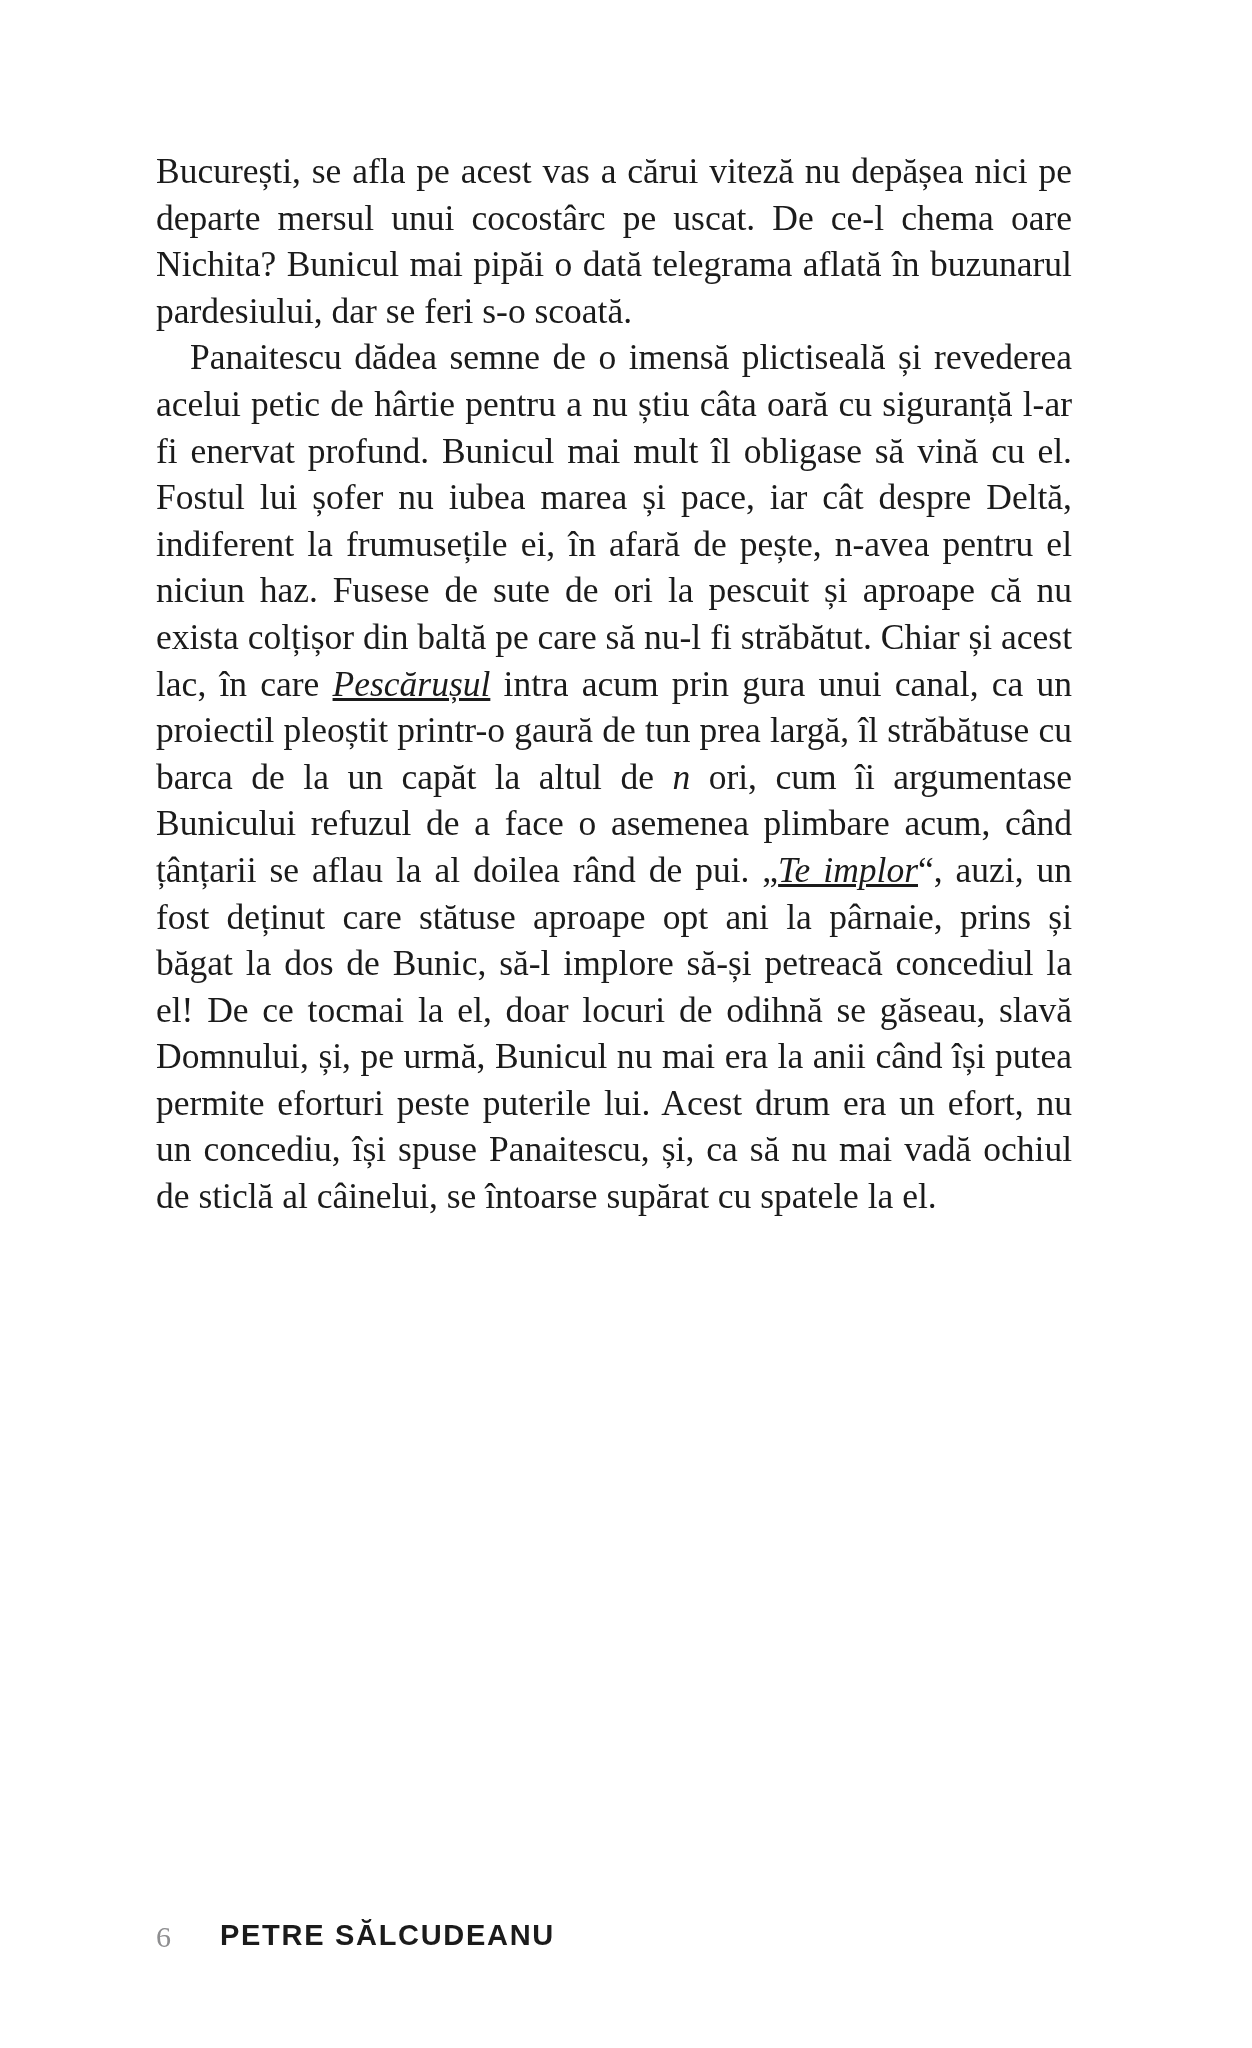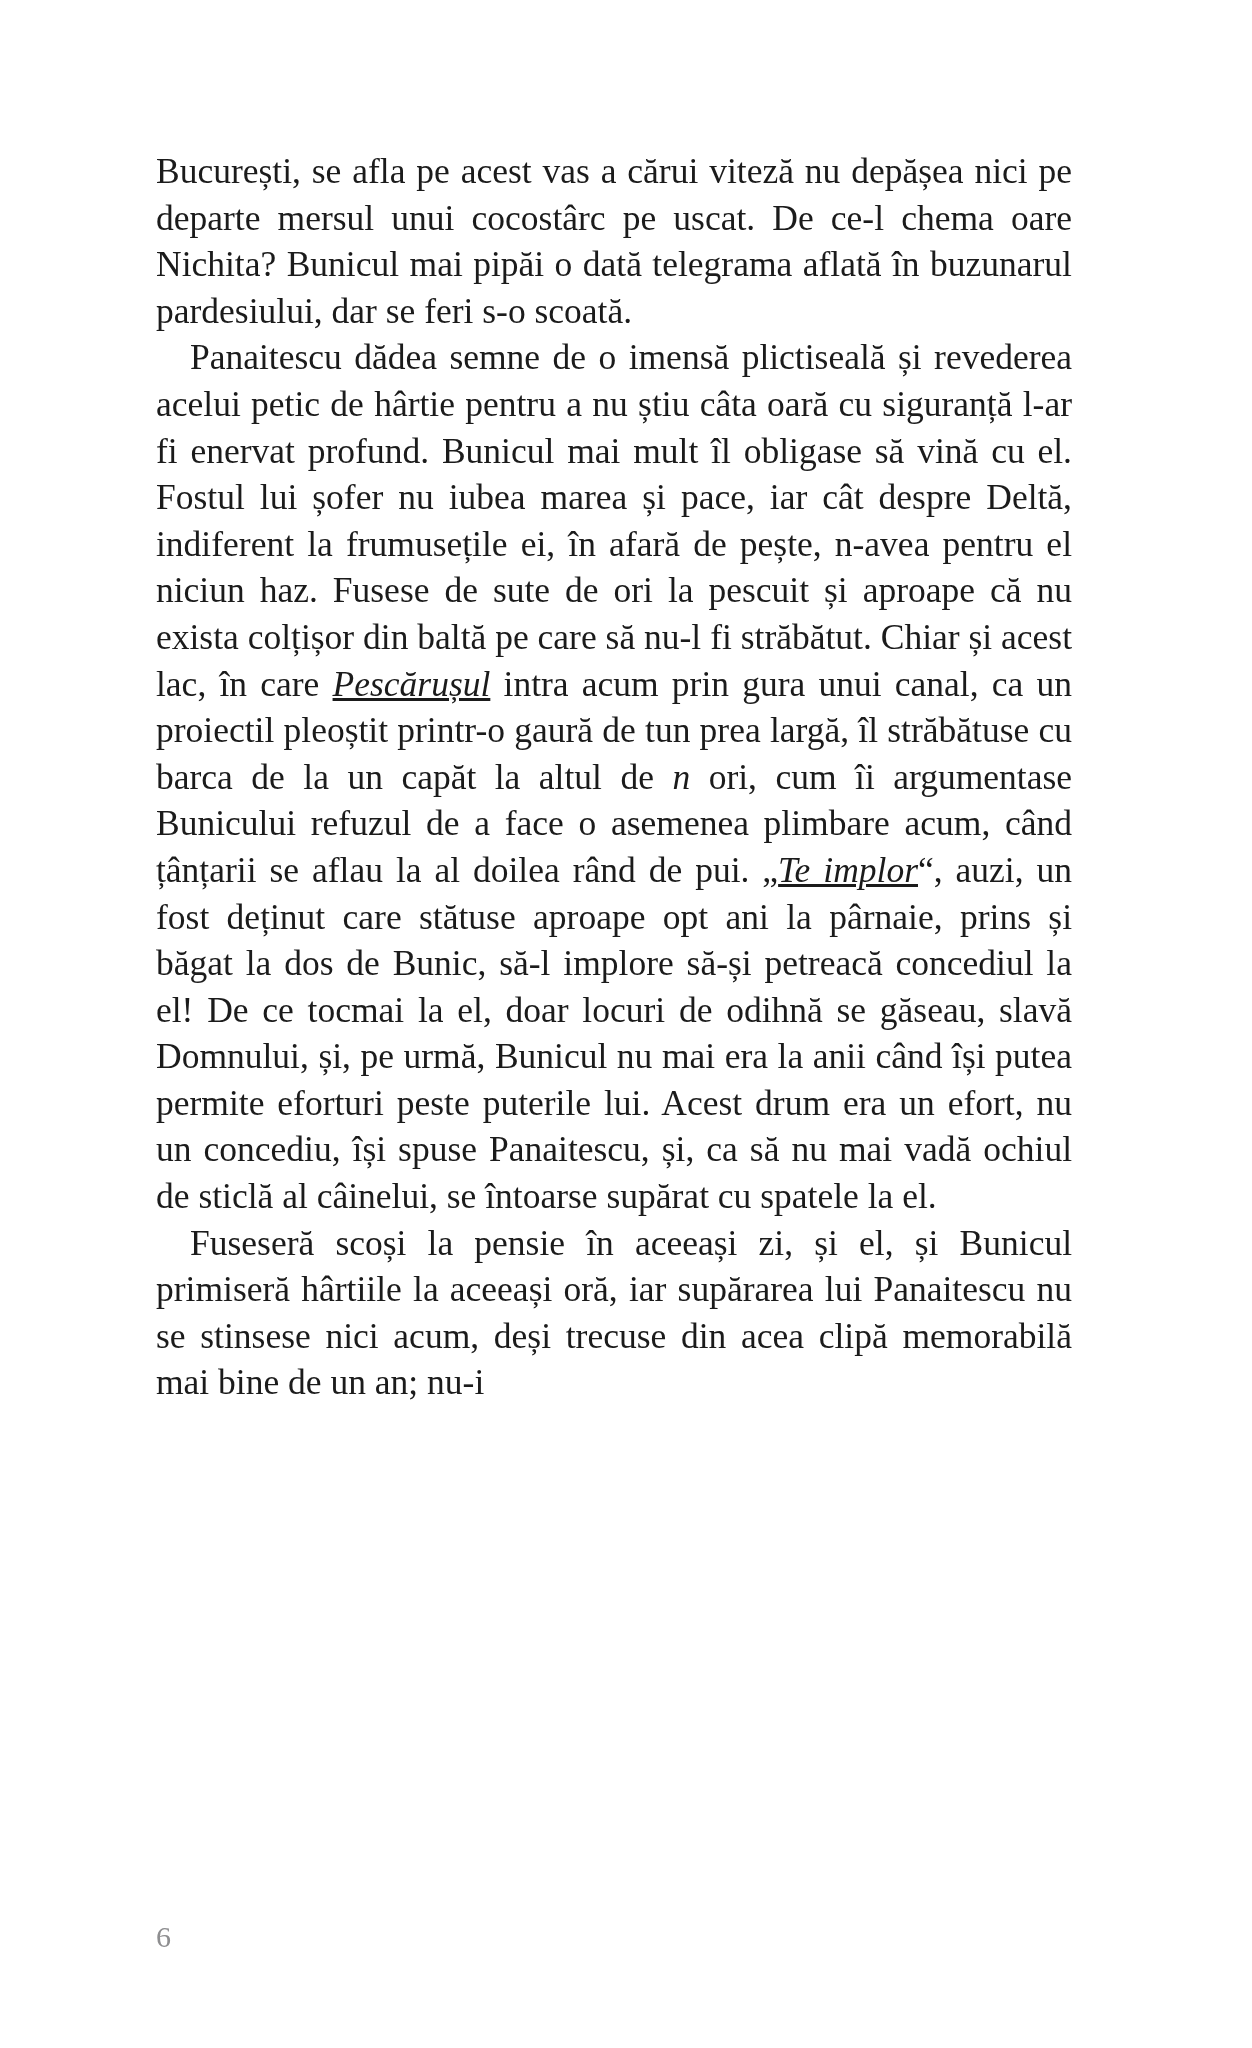--- a/index.html
+++ b/index.html
@@ -96,21 +96,21 @@
 <body>
 
 <div class="page">
 
   <div class="text-block">
 
     <p class="para cont">București, se afla pe acest vas a cărui viteză nu depășea nici pe departe mersul unui cocostârc pe uscat. De ce-l chema oare Nichita? Bunicul mai pipăi o dată telegrama aflată în buzunarul pardesiului, dar se feri s-o scoată.</p>
 
     <p class="para"><span>Panaitescu dădea semne de o imensă plictiseală și revederea acelui petic de hârtie pentru a nu știu câta oară cu siguranță l-ar fi enervat profund. Bunicul mai mult îl obligase să vină cu el. Fostul lui șofer nu iubea marea și pace, iar cât despre Deltă, indiferent la frumusețile ei, în afară de pește, n-avea pentru el niciun haz. Fusese de sute de ori la pescuit și aproape că nu exista colțișor din baltă pe care să nu-l fi străbătut. Chiar și acest lac, în care </span><em class="title-italic">Pescărușul</em><span> intra acum prin gura unui canal, ca un proiectil pleoștit printr-o gaură de tun prea largă, îl străbătuse cu barca de la un capăt la altul de </span><em class="var-italic">n</em><span> ori, cum îi argumentase Bunicului refuzul de a face o asemenea plimbare acum, când țânțarii se aflau la al doilea rând de pui. „</span><em class="title-italic">Te implor</em><span>“, auzi, un fost deținut care stătuse aproape opt ani la pârnaie, prins și băgat la dos de Bunic, să-l implore să-și petreacă concediul la el! De ce tocmai la el, doar locuri de odihnă se găseau, slavă Domnului, și, pe urmă, Bunicul nu mai era la anii când își putea permite eforturi peste puterile lui. Acest drum era un efort, nu un concediu, își spuse Panaitescu, și, ca să nu mai vadă ochiul de sticlă al câinelui, se întoarse supărat cu spatele la el.</span></p>
 
-    <p class="para">Fuseseră scoși la pensie în aceeași zi, și el, și Bunicul primiseră hârtiile la aceeași oră, iar supărarea lui Panaitescu nu se stinsese nici acum, deși trecuse din acea clipă memorabilă mai bine de un an; nu-i</p>
 
   </div>
 
   <div class="footer">
     <div class="folio">6</div>
+    <div class="running-head">PETRE SĂLCUDEANU</div>
   </div>
 
 </div>
 
 </body></html>

